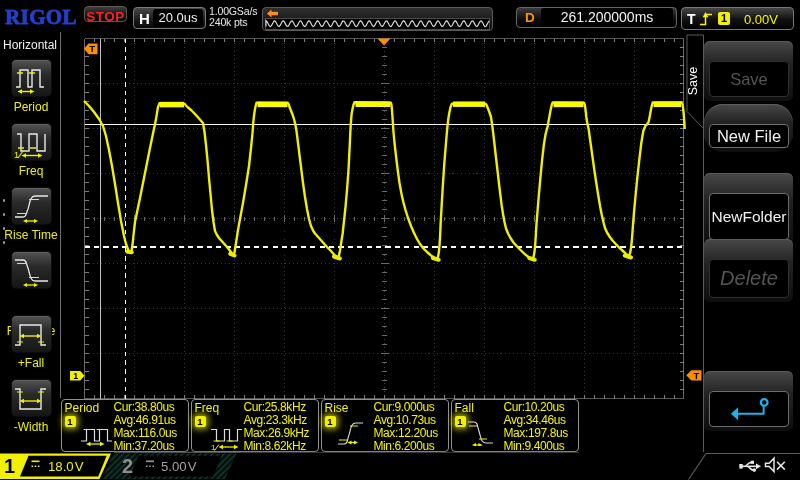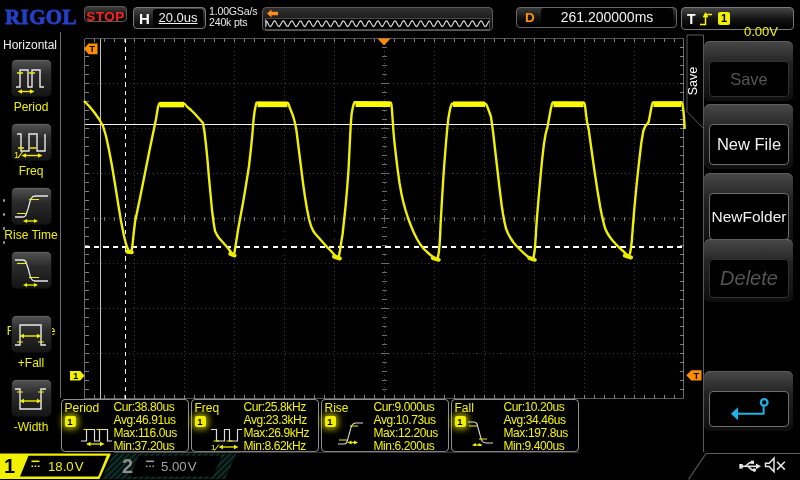--- a/index.html
+++ b/index.html
@@ -1,30 +1,30 @@
 <!DOCTYPE html>
 <html><head><meta charset="utf-8">
 <style>
 * { margin:0; padding:0; box-sizing:border-box; }
 html,body { width:800px; height:480px; background:#000; overflow:hidden; font-family:"Liberation Sans",sans-serif; }
 #scr { position:relative; width:800px; height:480px; background:#000; }
 .rigol { position:absolute; left:5px; top:5px; font-family:"Liberation Serif",serif; font-weight:bold; font-size:21px; color:#2440c8; letter-spacing:0.4px; -webkit-text-stroke:0.8px #2440c8; }
 .stopbtn { position:absolute; left:84px; top:6px; width:43px; height:16px; border:1px solid #595959; border-radius:4px; background:linear-gradient(#3e3e3e,#161616 55%,#050505); color:#ff2020; font-weight:bold; font-size:13.5px; text-align:center; line-height:19px; letter-spacing:0.5px; }
 .hbox { position:absolute; left:133px; top:7px; width:73px; height:22px; border:1px solid #7a7a7a; border-radius:4px; background:linear-gradient(#484848,#1a1a1a 60%,#0a0a0a); }
 .hbox .hl { position:absolute; left:5px; top:2px; font-size:15px; font-weight:bold; color:#fff; }
-.hbox .hv { position:absolute; left:19px; top:1px; width:50px; height:18px; background:#000; border-radius:3px; color:#f0f0f0; font-size:13px; text-align:center; line-height:18px;text-decoration:underline; }
+.hbox .hv { position:absolute; left:19px; top:1px; width:50px; height:18px; background:#000; border-radius:3px; color:#f0f0f0; font-size:13px; text-align:center; line-height:18px; }
 .srate { position:absolute; left:209px; top:6px; font-size:10.6px; line-height:10.6px; color:#e8e8e8; letter-spacing:-0.2px; }
 .wavebox { position:absolute; left:262px; top:7px; width:231px; height:24px; border:1px solid #5a5a5a; border-radius:4px; background:linear-gradient(#303030,#0a0a0a); }
 .dbox { position:absolute; left:516px; top:7px; width:161px; height:21px; border:1px solid #666; border-radius:4px; background:linear-gradient(#3a3a3a,#0d0d0d 60%,#000); }
 .dbox .dl { position:absolute; left:8px; top:2px; font-size:13.5px; font-weight:bold; color:#ff9010; }
 .dbox .dv { position:absolute; left:24px; top:0px; width:132px; height:19px; background:#000; border-radius:3px; color:#f2f2f2; font-size:14px; text-align:center; line-height:19px; }
 .tbox { position:absolute; left:681px; top:7px; width:113px; height:23px; border:1px solid #777; border-radius:4px; background:linear-gradient(#454545,#111 55%,#000); }
 .tbox .tl { position:absolute; left:5px; top:3px; font-size:14px; font-weight:bold; color:#fff; }
 .tbox .t1 { position:absolute; left:36px; top:4px; width:12px; height:13px; background:#f0f000; border-radius:2px; color:#000; font-size:11px; font-weight:bold; text-align:center; line-height:13px; }
-.tbox .tv { position:absolute; left:62px; top:16px; font-size:13px; color:#f5f500; }
+.tbox .tv { position:absolute; left:62px; top:4px; font-size:13px; color:#f5f500; }
 .lbtn { position:absolute; left:11px; width:41px; height:38px; border-radius:5px; background:linear-gradient(#525252,#2a2a2a 40%,#151515); border:1px solid #0c0c0c; box-shadow:inset 0 1px 0 #616161; }
 .llab { position:absolute; left:0; top:0; width:62px; text-align:center; font-size:12px; color:#f0f000; }
 .rbtn { position:absolute; left:704px; width:89px; border-radius:6px; background:linear-gradient(#484848,#232323 38%,#0e0e0e); box-shadow:inset 0 1px 0 #5c5c5c; }
 .rinner { position:absolute; left:5px; right:4px; top:20px; bottom:4px; background:#000; border-radius:4px; display:flex; align-items:center; justify-content:center; }
 .rinner.en { border:1px solid #6e6e6e; color:#f2f2f2; }
 .rinner.dis { border:1px solid #303030; color:#555; }
 .mpanel { position:absolute; top:399px; width:128.5px; height:53px; border:1px solid #909090; border-radius:4px; background:#000; }
 .mname { position:absolute; left:3px; top:1px; font-size:12px; color:#f5f500; }
 .mbadge { position:absolute; left:3px; top:16px; width:11px; height:11px; background:#f0f000; border-radius:2px; color:#000; font-size:9.5px; font-weight:bold; text-align:center; line-height:11px; box-shadow:0 0 6px 2.5px rgba(248,248,0,0.65); }
 .micon { position:absolute; left:19px; top:23px; } .micon.slope { left:15px; top:18px; }
@@ -163,21 +163,21 @@
     <div style="position:absolute;left:2.5px;top:241px;width:2.6px;height:2.6px;border-radius:50%;background:#9a9a9a;"></div>
 
 <div class="savetab">
       <span>Save</span>
     </div>
 <div class="rbtn" style="top:41px;height:60px;">
       <div class="rinner dis">
         <span style="font-size:16.5px;">Save</span>
       </div>
     </div>
-    <div class="rbtn" style="top:104px;height:65px;">
+    <div class="rbtn" style="top:104px;height:48px;border-radius:19px;">
       <div class="rinner en">
         <span style="font-size:16.5px;">New File</span>
       </div>
     </div>
     <div class="rbtn" style="top:173px;height:71px;">
       <div class="rinner en">
         <span style="font-size:15.5px;">NewFolder</span>
       </div>
     </div>
     <div class="rbtn" style="top:239px;height:63px;">

